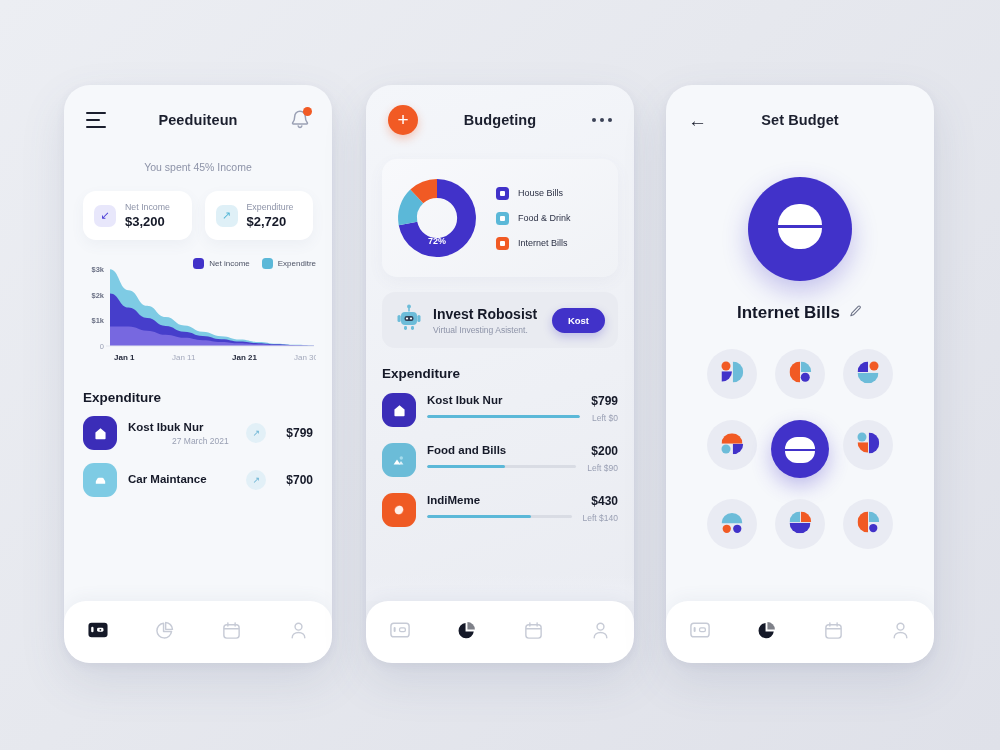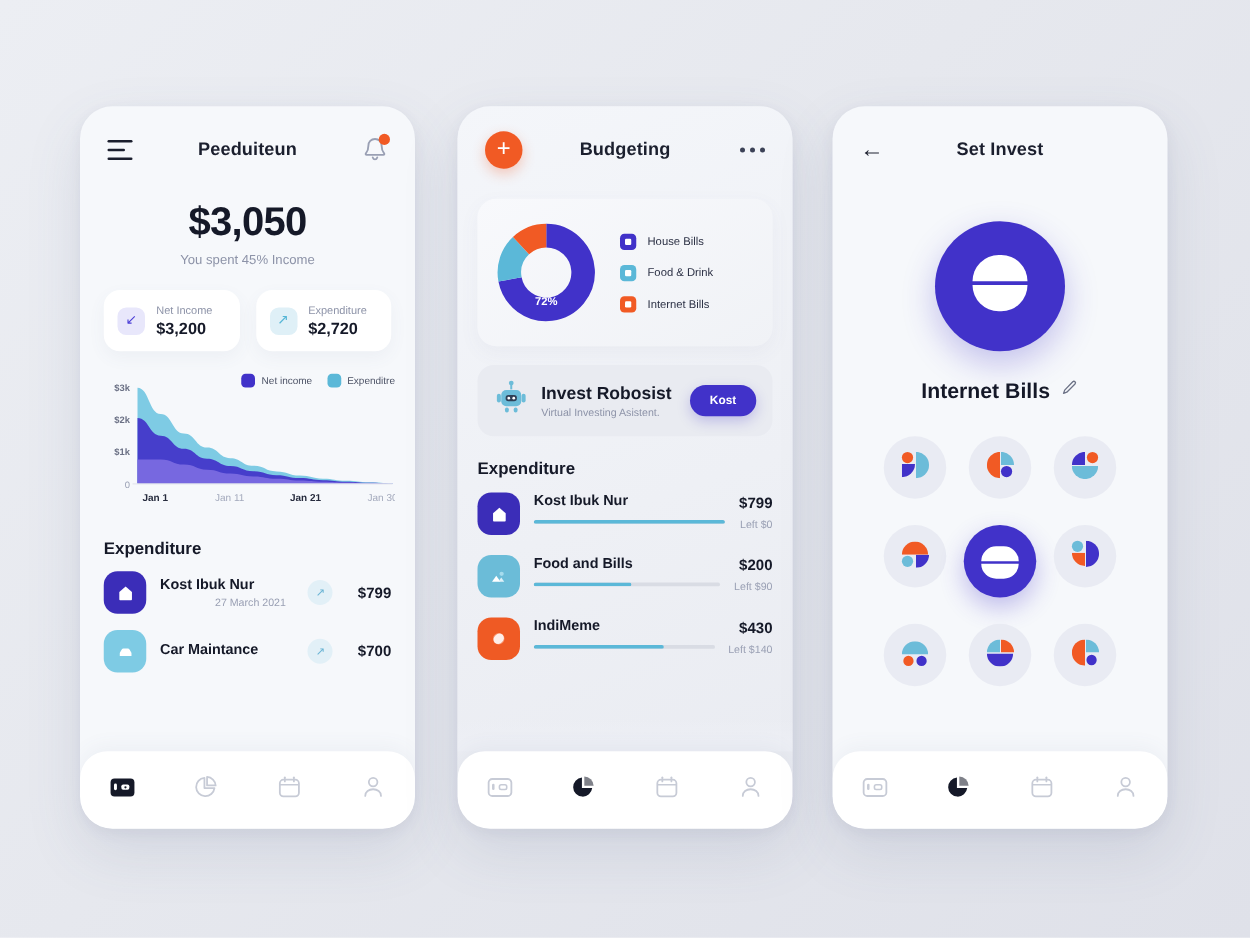--- a/index.html
+++ b/index.html
@@ -176,21 +176,20 @@
           <svg width="20" height="22" viewBox="0 0 20 22">
             <path d="M10 2.2c-3.1 0-5.3 2.4-5.3 5.4 0 4-1.3 5.2-2 6 -.4.5-.1 1.3.6 1.3h13.4c.7 0 1-.8.6-1.3 -.7-.8-2-2-2-6C15.3 4.6 13.1 2.2 10 2.2Z" fill="none" stroke="#9aa0b4" stroke-width="1.5" stroke-linejoin="round"></path>
             <path d="M8.2 17c.3.9 1 1.5 1.8 1.5s1.5-.6 1.8-1.5" fill="none" stroke="#9aa0b4" stroke-width="1.5" stroke-linecap="round"></path>
           </svg>
           <div class="bell-dot"></div>
         </div>
       </div>
     </div>
 
     <div class="balance">
-      <div class="balance-amount">$3,050</div>
       <div class="balance-sub">You spent 45% Income</div>
     </div>
 
     <div class="stat-row">
       <div class="stat-card">
         <div class="stat-ico in">↙</div>
         <div>
           <div class="stat-label">Net Income</div>
           <div class="stat-val">$3,200</div>
         </div>
@@ -451,21 +450,21 @@
               <circle cx="11" cy="7" r="3.6" fill="none" stroke="#c7cbd6" stroke-width="1.5"></circle>
               <path d="M4.4 18.6c0-3.5 3-5.6 6.6-5.6s6.6 2.1 6.6 5.6" fill="none" stroke="#c7cbd6" stroke-width="1.5" stroke-linecap="round"></path>
             </svg></span>
         </div>
       </div>
   </div>
 
   <div class="phone" id="phone3">
     <div class="hdr">
       <div class="hdr-left back-arrow">←</div>
-      <div class="hdr-title">Set Invest</div>
+      <div class="hdr-title">Set Budget</div>
     </div>
 
     <div class="big-circle">
       <div class="w-top"></div>
       <div class="w-bot"></div>
     </div>
 
     <div class="cat-title">
       <span class="cat-title-txt">Internet Bills</span>
       <span>

